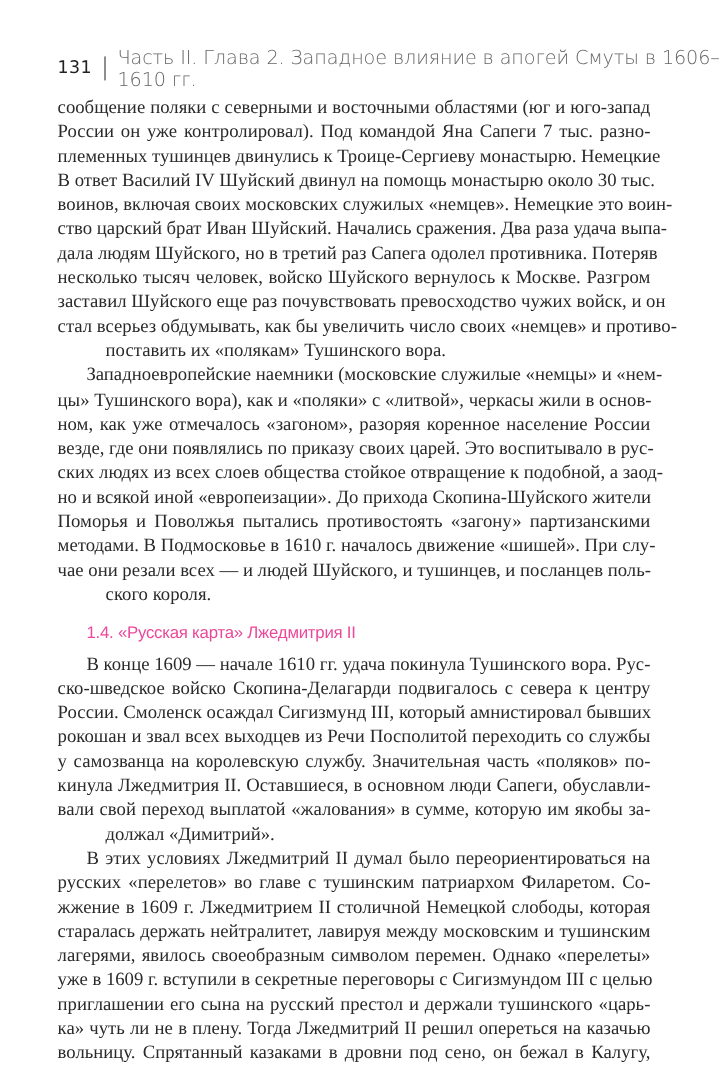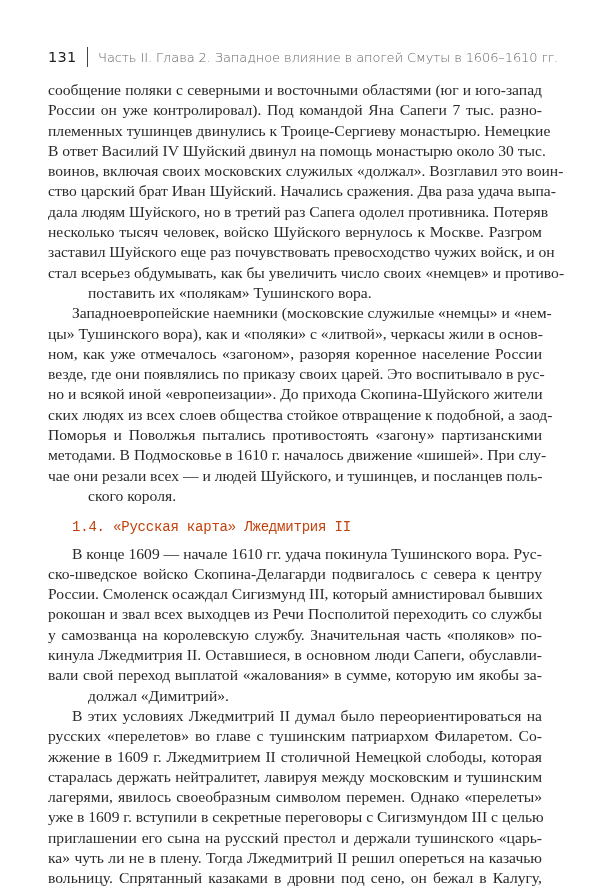--- a/index.html
+++ b/index.html
@@ -5,66 +5,66 @@
     html, body { margin: 0; padding: 0; background: #ffffff; }
     body { width: 600px; height: 890px; position: relative; overflow: hidden; }
     .page { position: absolute; left: 0; top: 0; width: 600px; height: 751px; background: #fff; }
     .running-head {
       position: absolute; left: 48px; top: 46px; height: 22px;
       display: flex; align-items: center;
       font-family: "DejaVu Sans", sans-serif; color: #555;
     }
     .page-num { font-size: 14.5px; color: #222; font-weight: normal; letter-spacing: 0.3px; }
     .divider { width: 1.5px; height: 20px; background: #444; margin: 0 10px 0 10px; }
-    .head-title { font-size: 13px; color: #666; font-weight: 300; letter-spacing: -0.1px; }
+    .head-title { font-size: 16px; color: #666; font-weight: 300; letter-spacing: -0.1px; }
     .body {
       position: absolute; left: 48px; top: 80px; width: 494px;
       font-family: "Liberation Serif", serif; font-size: 15.6px; line-height: 20.3px;
       color: #2a2a2a; text-align: justify;
     }
     .body p { margin: 0; }
     .line { display: block; text-align: justify; text-align-last: justify; white-space: nowrap; }
     .line.last { text-align-last: left; margin-left: 40px; }
     .indent { padding-left: 24px; }
     .heading {
-      font-family: Liberation Mono, monospace; font-size: 14px; color: #c2410c;
+      font-family: Liberation Sans, sans-serif; font-size: 14px; color: #ec4899;
       font-weight: 300; margin: 11px 0 6px 24px; letter-spacing: -0.2px;
     }
   </style>
 </head>
 <body>
 
 <div class="page">
   <div class="running-head">
     <span class="page-num">131</span>
     <span class="divider"></span>
     <span class="head-title">Часть II. Глава 2. Западное влияние в апогей Смуты в 1606–1610 гг.</span>
   </div>
 
   <div class="body">
     <p id="p0">
         <span class="line">сообщение поляки с северными и восточными областями (юг и юго-запад</span>
         <span class="line">России он уже контролировал). Под командой Яна Сапеги 7 тыс. разно-</span>
         <span class="line">племенных тушинцев двинулись к Троице-Сергиеву монастырю. Немецкие</span>
         <span class="line">В ответ Василий IV Шуйский двинул на помощь монастырю около 30 тыс.</span>
-        <span class="line">воинов, включая своих московских служилых «должал». Возглавил это воин-</span>
+        <span class="line">воинов, включая своих московских служилых «немцев». Немецкие это воин-</span>
         <span class="line">ство царский брат Иван Шуйский. Начались сражения. Два раза удача выпа-</span>
         <span class="line">дала людям Шуйского, но в третий раз Сапега одолел противника. Потеряв</span>
         <span class="line">несколько тысяч человек, войско Шуйского вернулось к Москве. Разгром</span>
         <span class="line">заставил Шуйского еще раз почувствовать превосходство чужих войск, и он</span>
         <span class="line">стал всерьез обдумывать, как бы увеличить число своих «немцев» и противо-</span>
         <span class="line last">поставить их «полякам» Тушинского вора.</span>
       </p>
     <p id="p1">
         <span class="line indent">Западноевропейские наемники (московские служилые «немцы» и «нем-</span>
         <span class="line">цы» Тушинского вора), как и «поляки» с «литвой», черкасы жили в основ-</span>
         <span class="line">ном, как уже отмечалось «загоном», разоряя коренное население России</span>
         <span class="line">везде, где они появлялись по приказу своих царей. Это воспитывало в рус-</span>
+        <span class="line">ских людях из всех слоев общества стойкое отвращение к подобной, а заод-</span>
         <span class="line">но и всякой иной «европеизации». До прихода Скопина-Шуйского жители</span>
-        <span class="line">ских людях из всех слоев общества стойкое отвращение к подобной, а заод-</span>
         <span class="line">Поморья и Поволжья пытались противостоять «загону» партизанскими</span>
         <span class="line">методами. В Подмосковье в 1610 г. началось движение «шишей». При слу-</span>
         <span class="line">чае они резали всех — и людей Шуйского, и тушинцев, и посланцев поль-</span>
         <span class="line last">ского короля.</span>
       </p>
     <div class="heading">1.4. «Русская карта» Лжедмитрия II</div>
     <p id="s0">
         <span class="line indent">В конце 1609 — начале 1610 гг. удача покинула Тушинского вора. Рус-</span>
         <span class="line">ско-шведское войско Скопина-Делагарди подвигалось с севера к центру</span>
         <span class="line">России. Смоленск осаждал Сигизмунд III, который амнистировал бывших</span>

